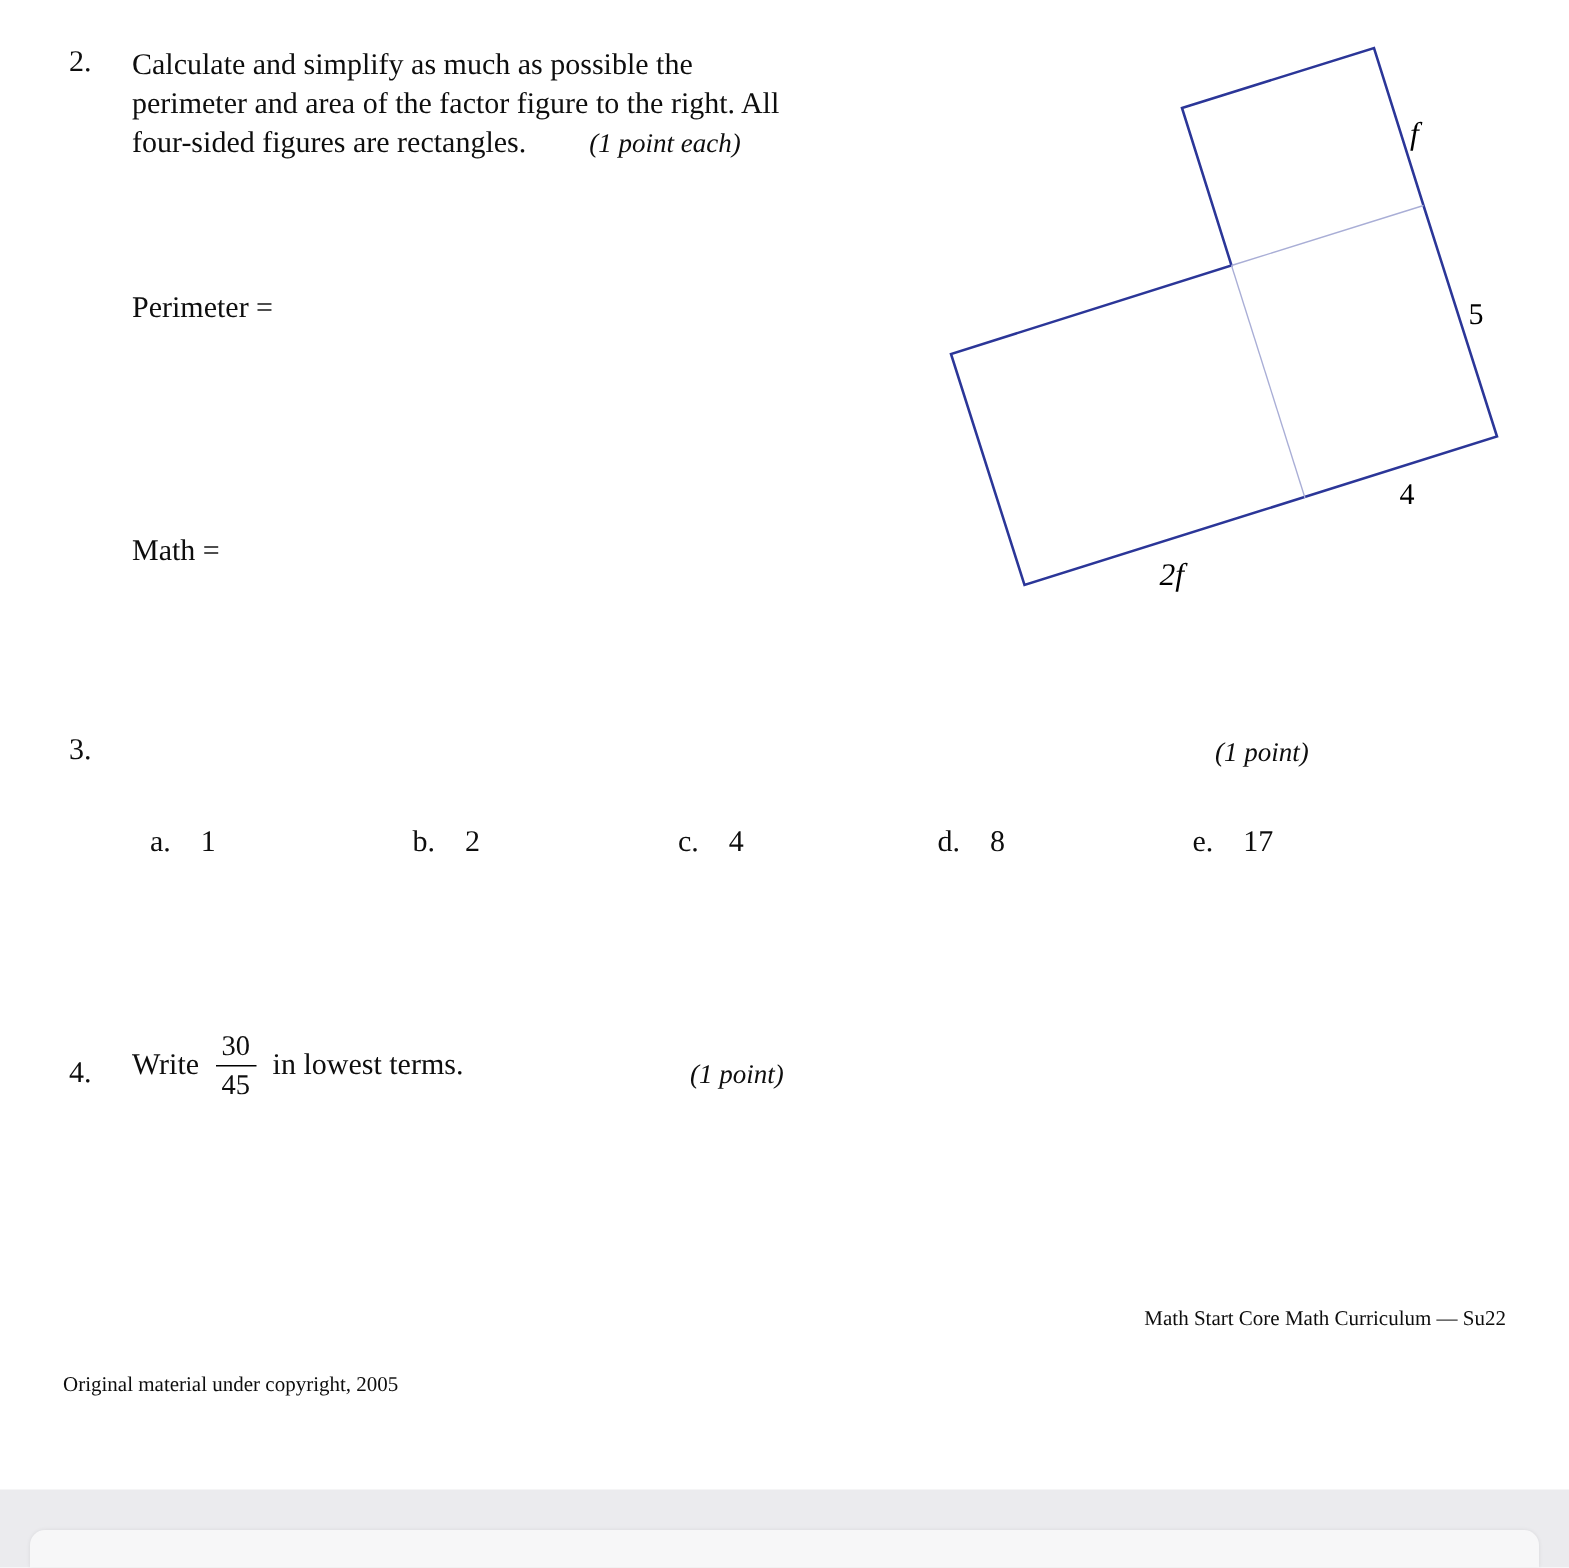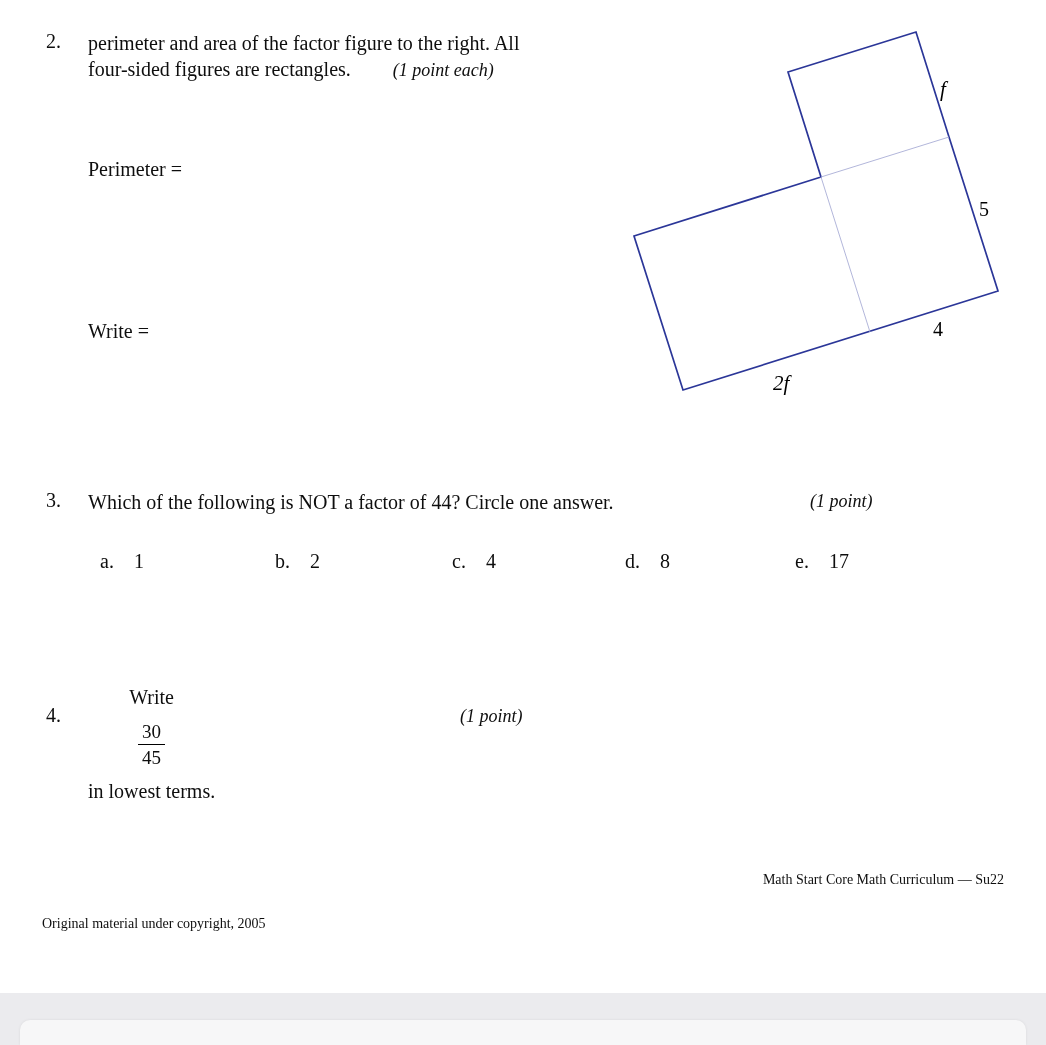--- a/index.html
+++ b/index.html
@@ -29,37 +29,36 @@
   .q-number {
     font-size: 20px;
   }
   .points {
     font-style: italic;
     font-size: 18px;
     text-align: center;
   }
   .q2-text { width: 560px; }
   .q2-points-inline { margin-left: 42px; }
-  .label-line { font-size: 20px; }
+  .label-line { font-size: 20px; margin-top: 36px; }
   .choice {
     position: absolute;
     top: 550px;
     font-size: 20px;
     display: flex;
     gap: 20px;
   }
   .q4-row {
     position: absolute;
     left: 88px;
     top: 686px;
     display: flex;
     align-items: center;
     gap: 11px;
     font-size: 20px;
-    flex-direction: column;
   }
   .fraction {
     display: inline-block;
     text-align: center;
     font-size: 19px;
     line-height: 23px;
   }
   .fraction .num {
     border-bottom: 1.6px solid #000;
     padding: 0 4px 1px 4px;
@@ -94,46 +93,46 @@
   }
 </style>
 </head>
 <body>
 
 <div class="page">
 
   <div class="abs q-number" style="left:46px; top:30px;">2.</div>
 
   <div class="abs body-text q2-text" style="left:88px; top:30px;">
+    <div>Calculate and simplify as much as possible the</div>
     <div>perimeter and area of the factor figure to the right.  All</div>
     <div>
       <span>four-sided figures are rectangles.</span><span class="points q2-points-inline">(1 point each)</span>
     </div>
   </div>
 
   <div class="abs label-line" style="left:88px; top:158px;">Perimeter =</div>
 
-  <div class="abs label-line" style="left:88px; top:320px;">Write =</div>
+  <div class="abs label-line" style="left:88px; top:320px;">Math =</div>
 
   <svg class="abs" style="left:600px; top:20px;" width="420" height="385" viewBox="600 20 420 385">
 
     <polygon points="788,72 916,32 949,137 998,291 683,390 634,236 821,177" fill="none" stroke="#2b3698" stroke-width="1.7" stroke-linejoin="miter"></polygon>
 
     <line x1="821" y1="177" x2="949" y2="137" stroke="#a9aed6" stroke-width="0.9"></line>
     <line x1="821" y1="177" x2="870" y2="332" stroke="#a9aed6" stroke-width="0.9"></line>
 
     <text x="940" y="96" font-size="21" font-style="italic">f</text>
     <text x="979" y="216" font-size="20">5</text>
     <text x="933" y="336" font-size="20">4</text>
     <text x="773" y="390" font-size="21" font-style="italic">2f</text>
   </svg>
 
   <div class="abs q-number" style="left:46px; top:489px;">3.</div>
 
-  <div class="abs body-text" style="left:88px; top:489px;">Which of the following is NOT a factor of 44?  Circle one answer.</div>
 
   <div class="abs points" style="left:810px; top:491px;">(1 point)</div>
 
   <div class="choice" style="left:100px;">
     <span>a.</span>
     <span>1</span>
   </div>
   <div class="choice" style="left:275px;">
     <span>b.</span>
     <span>2</span>

